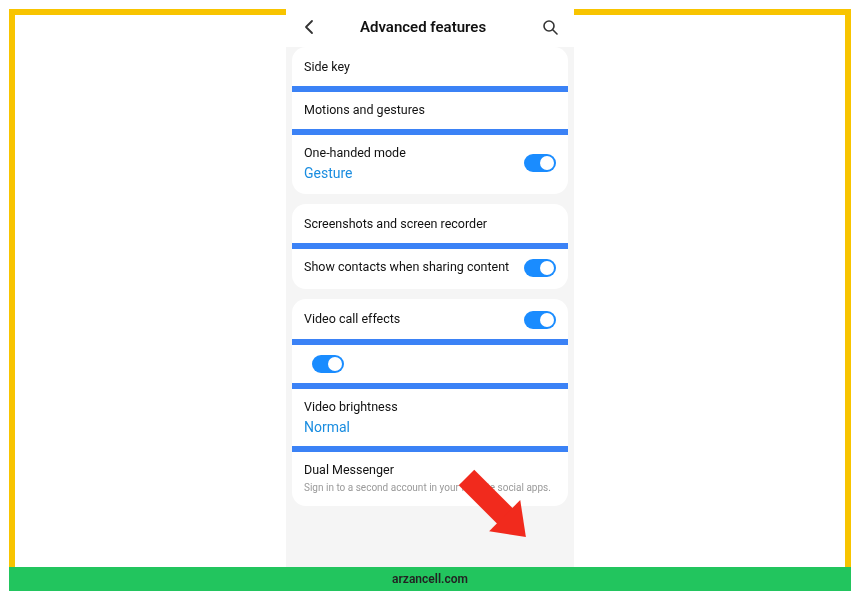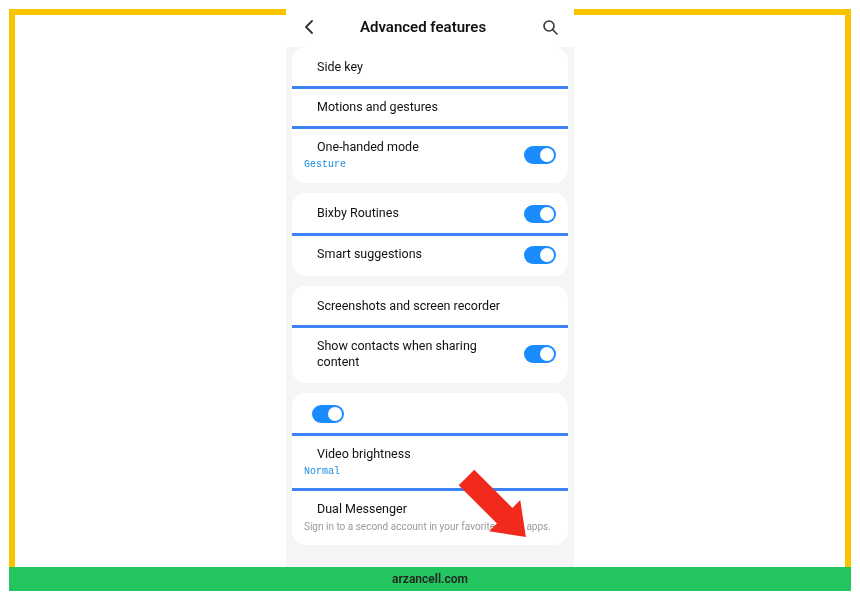--- a/index.html
+++ b/index.html
@@ -69,42 +69,40 @@
       margin-bottom: 10px;
       padding: 2px 0;
     }
     .row {
       padding: 10px 12px;
       display: flex;
       align-items: center;
       position: relative;
     }
     .row + .row {
-      border-top: 3px solid #3b82f6;
+      border-top: 6px solid #3b82f6;
     }
     .row-text {
       flex: 1;
       min-width: 0;
     }
     .row-label {
       font-size: 12.5px;
       color: #111;
       line-height: 1.35;
-      margin-left: 13px;
     }
     .row-sub {
       font-size: 10px;
       color: #9a9a9a;
       line-height: 1.3;
       margin-top: 2px;
     }
     .row-sub.blue {
       color: #1a8de0;
-      font-size: 10px;
-      font-family: Liberation Mono, monospace;
+      font-size: 14px;
     }
     .toggle {
       width: 32px;
       height: 18px;
       background: #1a8cff;
       border-radius: 9px;
       position: relative;
       flex-shrink: 0;
       margin-left: 8px;
     }
@@ -192,50 +190,42 @@
         </div>
         <div class="row">
           <div class="row-text">
             <div class="row-label">One-handed mode</div>
             <div class="row-sub blue">Gesture</div>
           </div>
           <div class="toggle"></div>
         </div>
       </div>
 
+
       <div class="group">
         <div class="row">
           <div class="row-text">
-            <div class="row-label">Bixby Routines</div>
-          </div>
-          <div class="toggle"></div>
-        </div>
-        <div class="row">
-          <div class="row-text">
-            <div class="row-label">Smart suggestions</div>
+            <div class="row-label">Screenshots and screen recorder</div>
+          </div>
+        </div>
+        <div class="row">
+          <div class="row-text">
+            <div class="row-label">Show contacts when sharing content</div>
           </div>
           <div class="toggle"></div>
         </div>
       </div>
 
       <div class="group">
         <div class="row">
           <div class="row-text">
-            <div class="row-label">Screenshots and screen recorder</div>
-          </div>
-        </div>
-        <div class="row">
-          <div class="row-text">
-            <div class="row-label">Show contacts when sharing content</div>
-          </div>
-          <div class="toggle"></div>
-        </div>
-      </div>
-
-      <div class="group">
+            <div class="row-label">Video call effects</div>
+          </div>
+          <div class="toggle"></div>
+        </div>
         <div class="row">
           <div class="toggle"></div>
         </div>
         <div class="row">
           <div class="row-text">
             <div class="row-label">Video brightness</div>
             <div class="row-sub blue">Normal</div>
           </div>
         </div>
         <div class="row">

